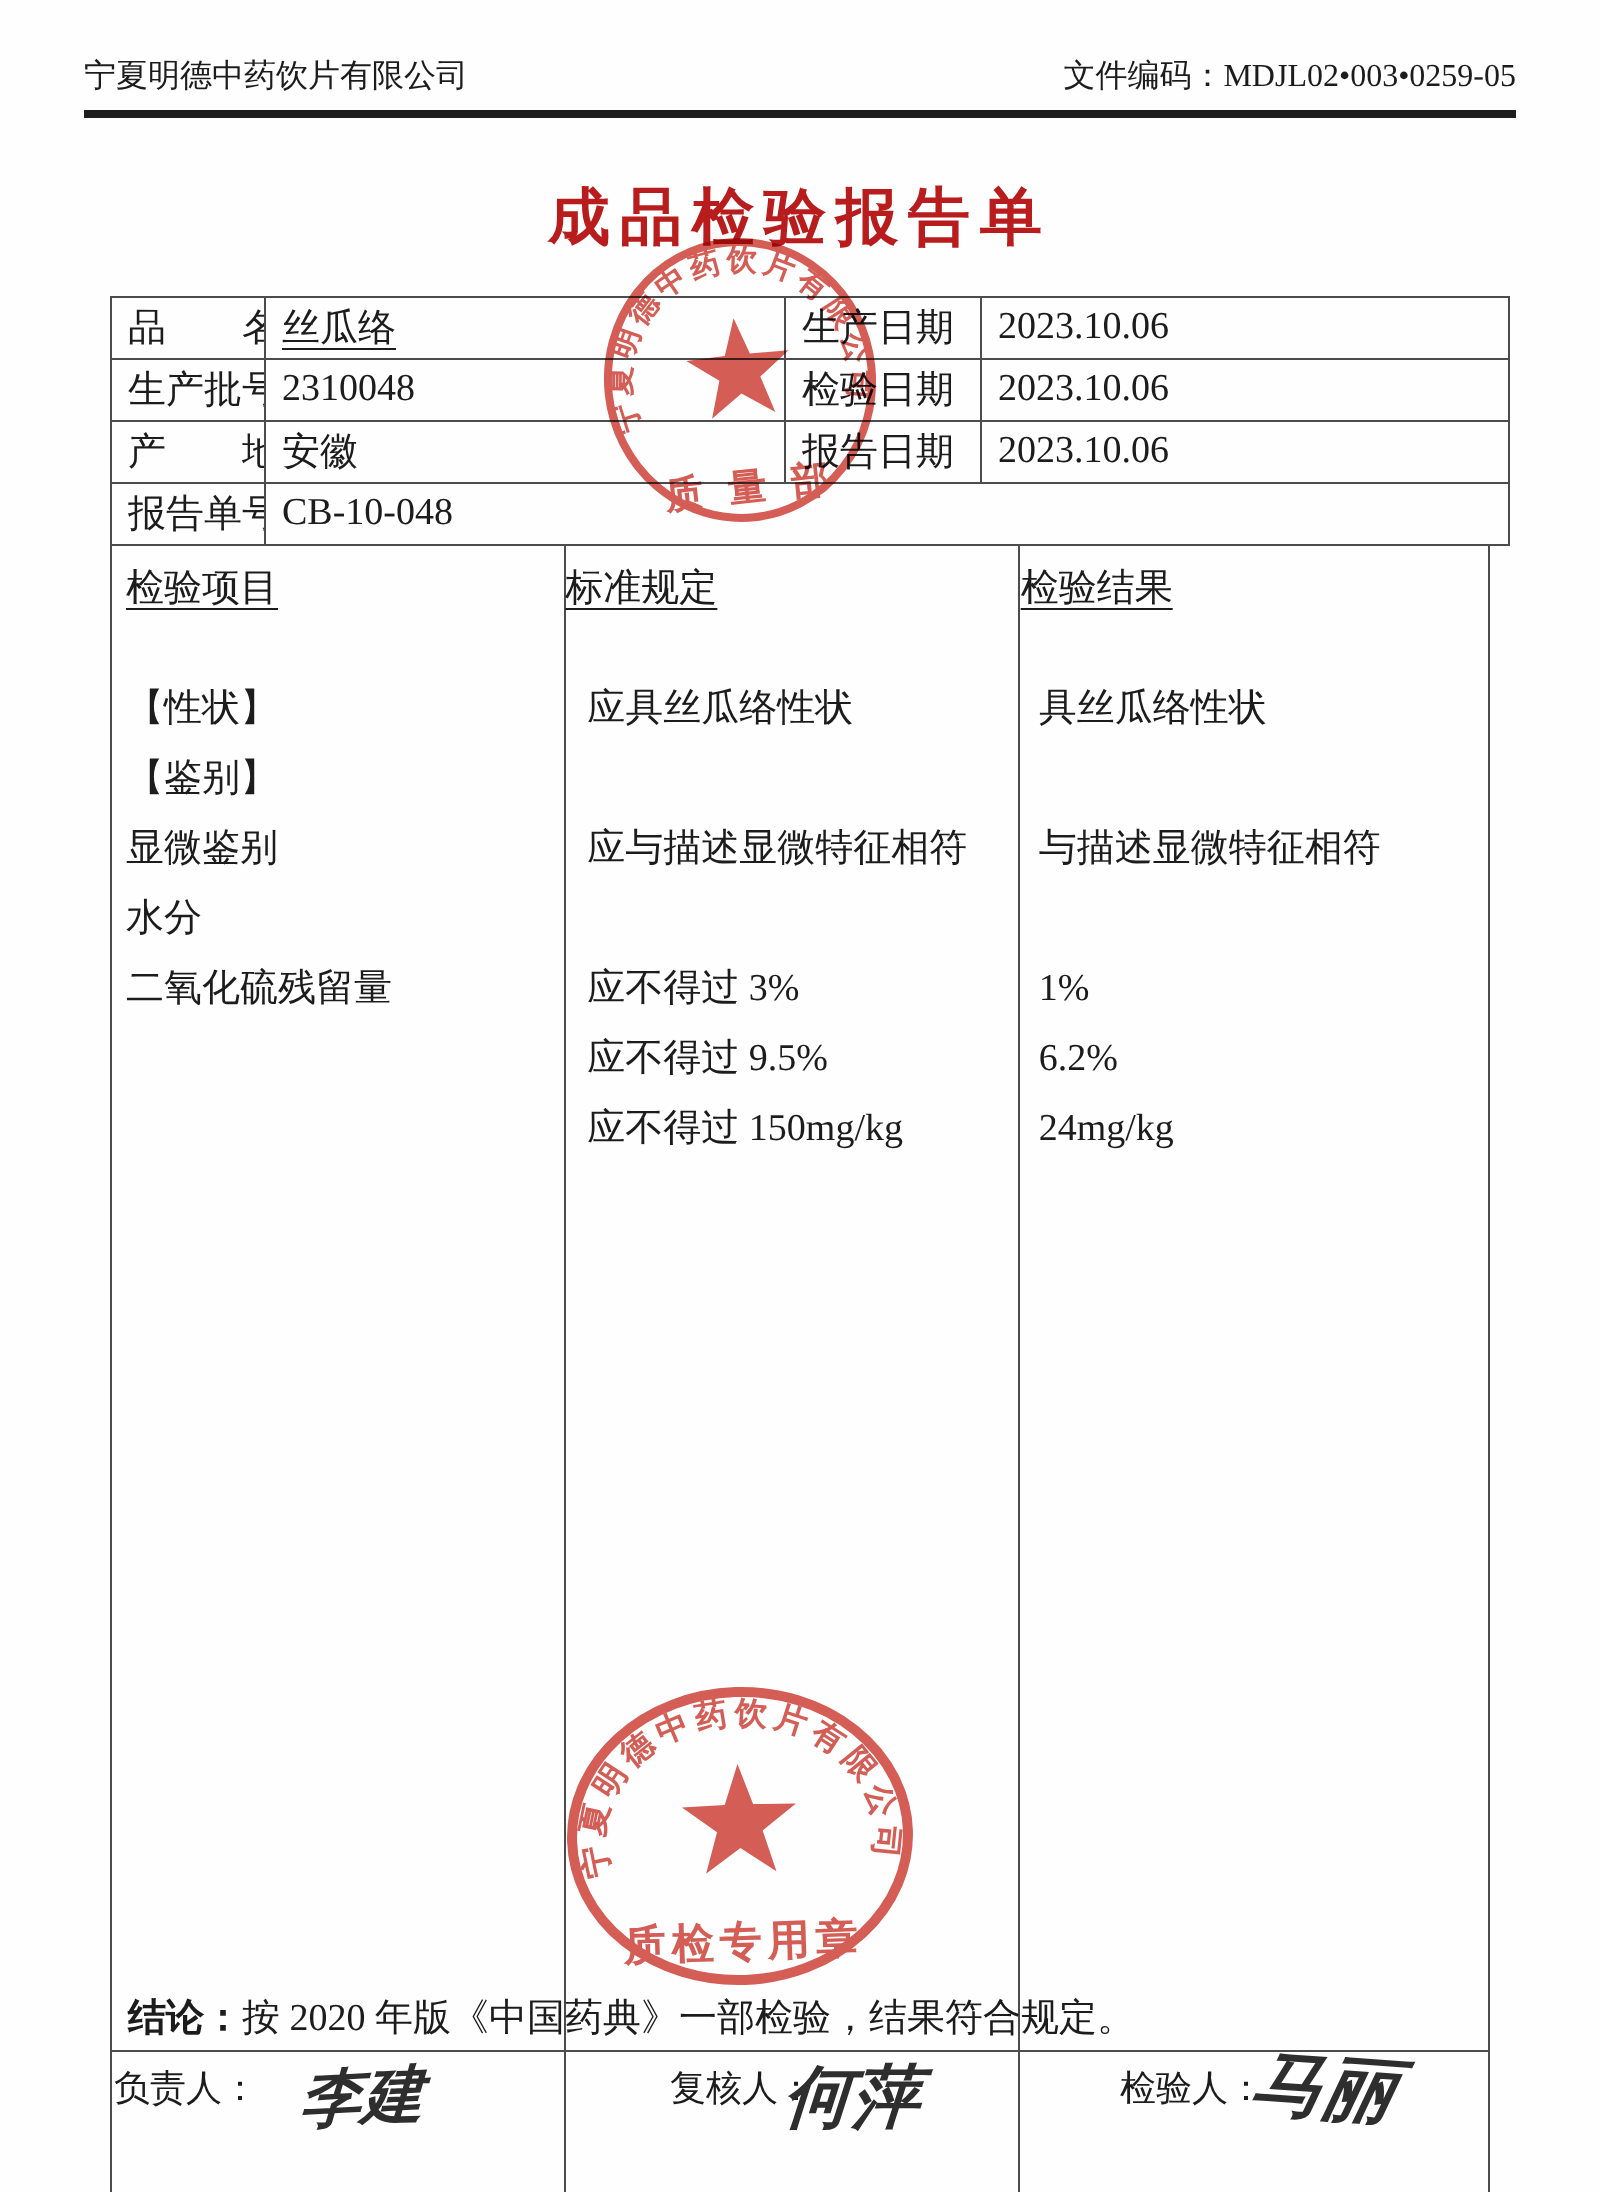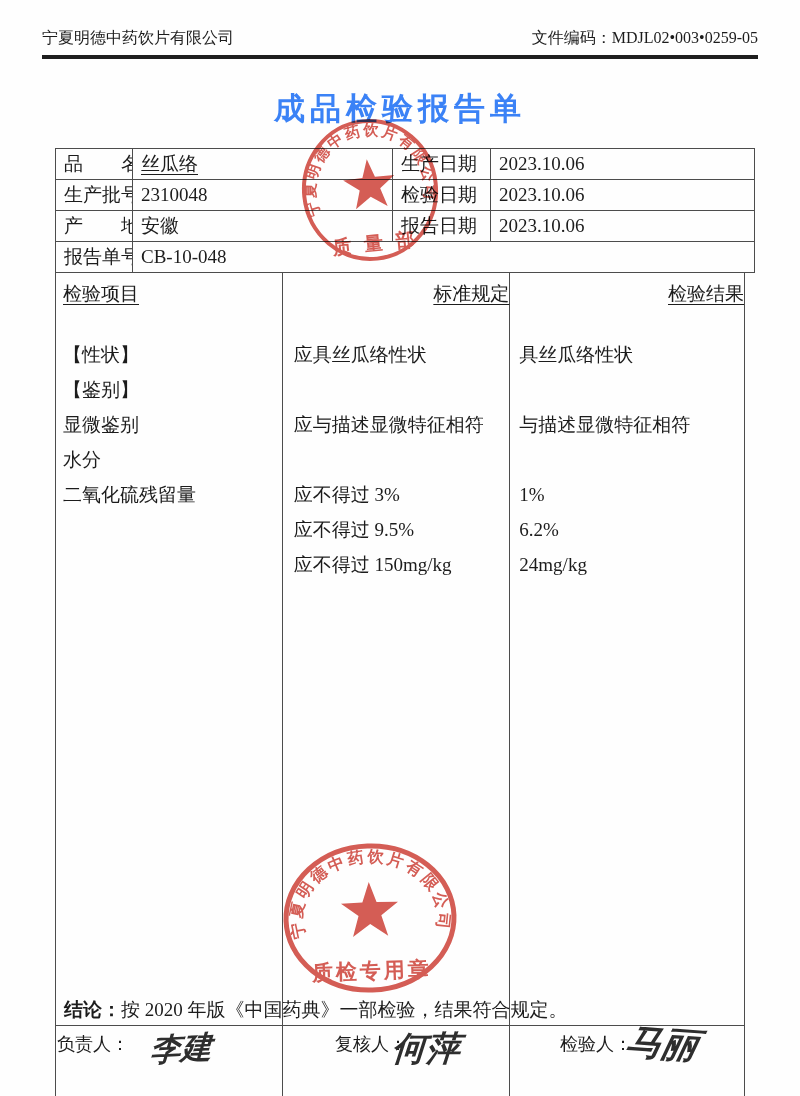--- a/index.html
+++ b/index.html
@@ -19,21 +19,21 @@
   .hdr {
     position: absolute; left: 42px; top: 28px; width: 716px;
     display: flex; justify-content: space-between; align-items: flex-end;
     font-size: 16px; padding-bottom: 6px;
     border-bottom: 4px solid #1e1e1e;
   }
   
   .title {
     position: absolute; left: 0; top: 88px; width: 800px;
     text-align: center; font-size: 31px; font-weight: bold;
-    letter-spacing: 5px; color: #3b82f6;
+    letter-spacing: 5px; color: #b91c1c;
   }
   
   table.info {
     position: absolute; left: 55px; top: 148px; width: 690px;
     border-collapse: collapse; table-layout: fixed;
     font-size: 19px;
   }
   table.info td {
     border: 1px solid #4c4c4c; height: 31px;
     padding: 0 0 0 8px; white-space: nowrap; overflow: hidden;
@@ -47,21 +47,21 @@
   .insp {
     position: absolute; left: 55px; top: 272px; width: 690px; height: 853px;
     border: 1px solid #4c4c4c;
     display: flex; font-size: 19px;
   }
   .insp .col { position: relative; height: 100%; padding-top: 8px; }
   .insp .col-items    { width: 227px; border-right: 1px solid #4c4c4c; }
   .insp .col-standard { width: 228px; border-right: 1px solid #4c4c4c; }
   .insp .col-result   { width: 234px; }
   .insp .colhead { height: 62px; padding-left: 7px; }
-  .insp .col-standard .colhead, .insp .col-result .colhead { text-align: right; padding-left: 0; }
+  .insp .col-standard .colhead, .insp .col-result .colhead { text-align: left; padding-left: 0; }
   .insp .line { height: 35px; line-height: 24px; padding-left: 7px; white-space: nowrap; }
   .insp .col-standard .line { padding-left: 11px; }
   .insp .col-result .line { padding-left: 9px; }
   
   .conclusion {
     position: absolute; left: 55px; top: 995px; width: 690px; height: 31px;
     border: 1px solid #4c4c4c; border-top: none;
     font-size: 19px; line-height: 29px; padding-left: 8px; white-space: nowrap;
   }
   .conclusion .b { font-weight: bold; }

